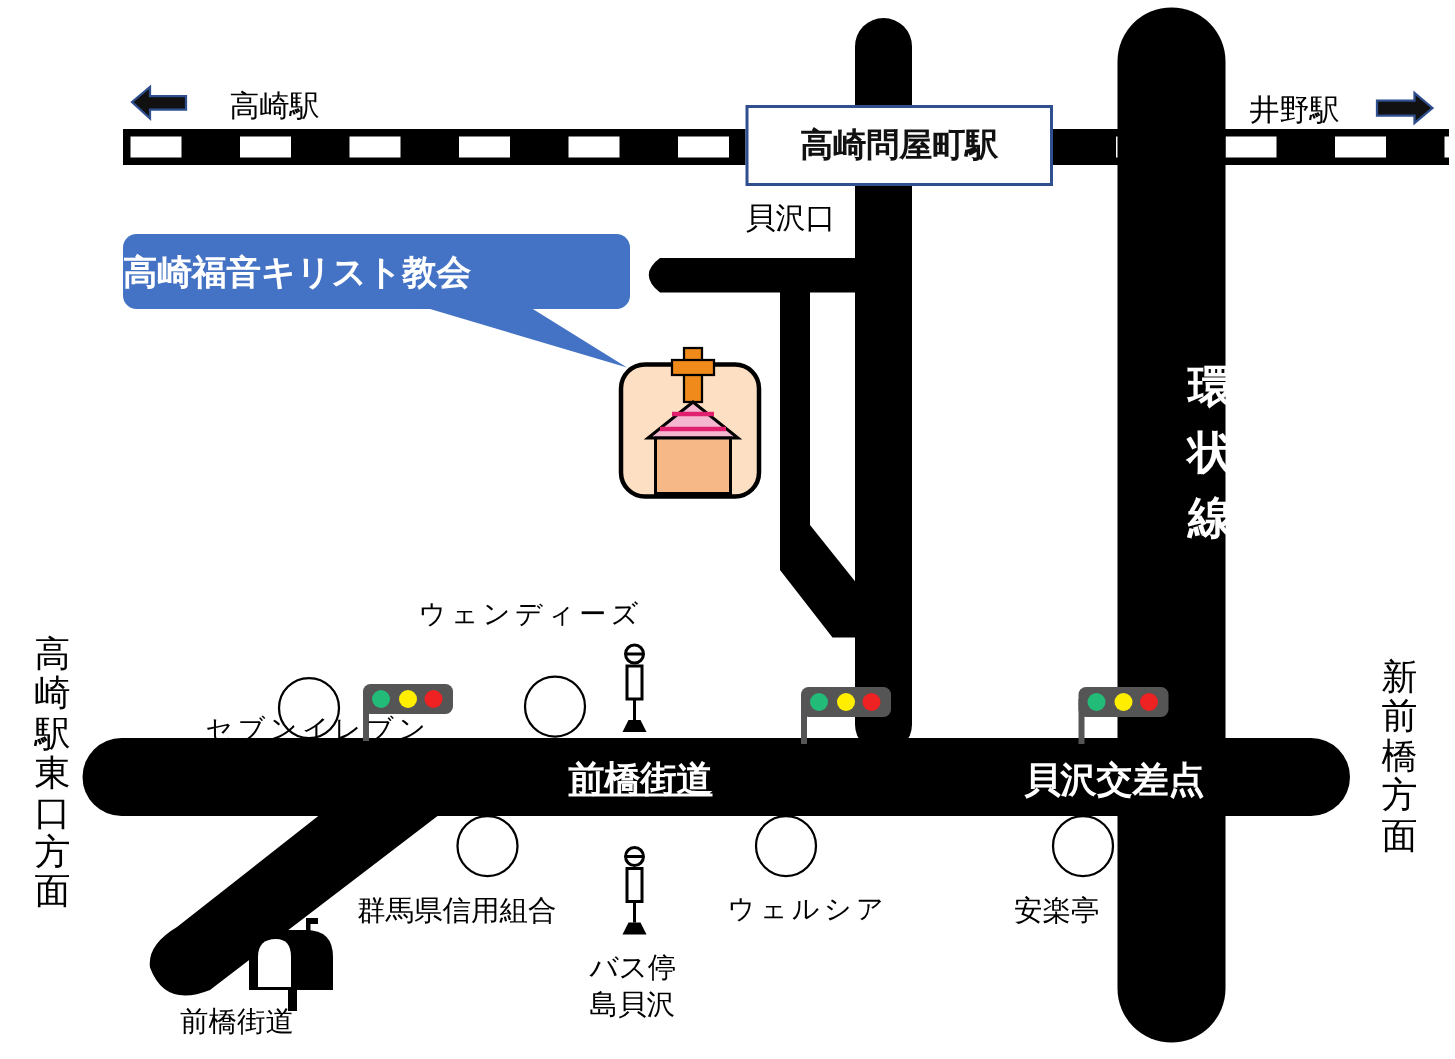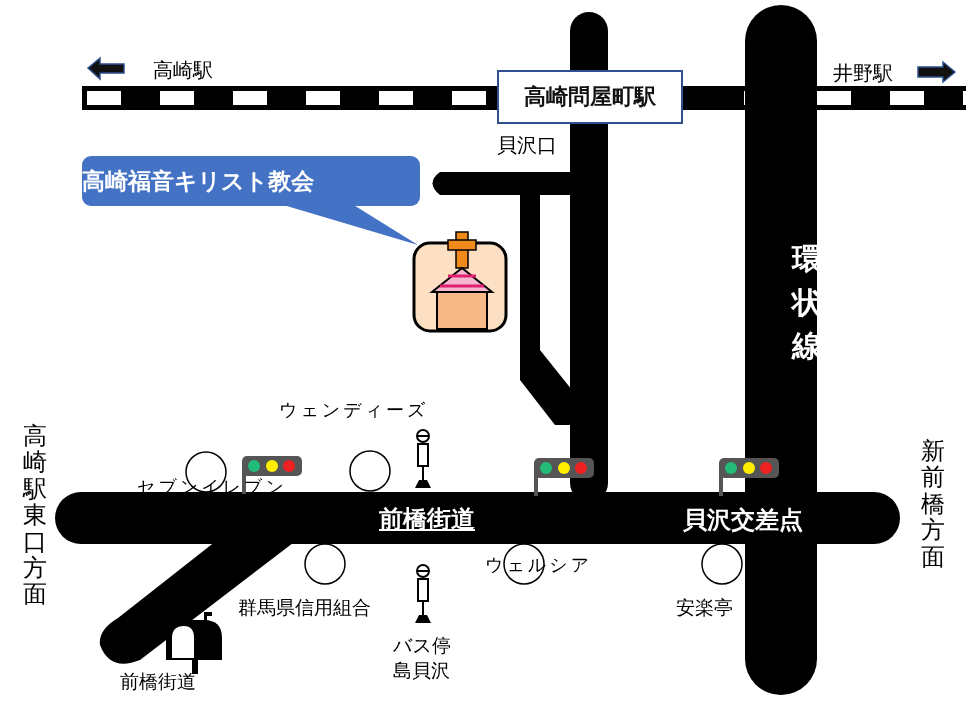--- a/index.html
+++ b/index.html
@@ -3,21 +3,21 @@
 <meta charset="utf-8">
 <style>
   html, body { margin: 0; padding: 0; background: #ffffff; }
   body { width: 970px; height: 706px; position: relative; overflow: hidden;
          font-family: "DejaVu Sans", "Liberation Sans", sans-serif; }
   #map { position: absolute; left: 0; top: 0; }
   .lbl { position: absolute; color: #000; font-size: 20px; white-space: nowrap; line-height: 1; }
   .vlbl { position: absolute; color: #000; font-size: 24px; line-height: 1.1; width: 30px; text-align: center; }
   .road-lbl { position: absolute; color: #fff; font-size: 24px; font-weight: bold; white-space: nowrap; line-height: 1; }
   .vroad-lbl { position: absolute; color: #fff; font-size: 30px; font-weight: bold; width: 40px; text-align: center; line-height: 1.45; }
-  .station-box { position: absolute; left: 497px; top: 70px; width: 186px; height: 54px; background: #fff;
+  .station-box { position: absolute; left: 497px; top: 70px; width: 205px; height: 54px; background: #fff;
                  border: 2px solid #2f4f8f; box-sizing: border-box; display: flex; align-items: center; justify-content: center;
                  font-size: 22px; font-weight: bold; color: #111; }
   .callout-text { position: absolute; left: 82px; top: 156px; width: 338px; height: 50px; display: flex; align-items: center;
                   justify-content: flex-start; color: #fff; font-size: 23px; font-weight: bold; }
 </style>
 </head>
 <body>
 
 <svg id="map" width="970" height="706" viewBox="0 0 970 706">
 
@@ -138,17 +138,17 @@
 <div class="vroad-lbl" style="left:787px; top:237px;">環状線</div>
 <div class="road-lbl" style="left:379px; top:507px;text-decoration:underline;">前橋街道</div>
 <div class="road-lbl" style="left:683px; top:508px;">貝沢交差点</div>
 
 <div class="vlbl" style="left:20px; top:423px;">高崎駅東口方面</div>
 <div class="vlbl" style="left:918px; top:438px;">新前橋方面</div>
 
 <div class="lbl" style="left:137px; top:430px; font-size:18px; letter-spacing:3px;margin-top:48px;">セブンイレブン</div>
 <div class="lbl" style="left:279px; top:401px; font-size:18px; letter-spacing:3px;">ウェンディーズ</div>
 <div class="lbl" style="left:238px; top:598px; font-size:19px;">群馬県信用組合</div>
-<div class="lbl" style="left:485px; top:556px; font-size:18px; letter-spacing:3px;">ウェルシア</div>
+<div class="lbl" style="left:485px; top:598px; font-size:18px; letter-spacing:3px;">ウェルシア</div>
 <div class="lbl" style="left:676px; top:598px; font-size:19px;">安楽亭</div>
 <div class="lbl" style="left:120px; top:672px; font-size:19px;">前橋街道</div>
 <div class="lbl" style="left:393px; top:636px; font-size:19px;">バス停</div>
 <div class="lbl" style="left:393px; top:661px; font-size:19px;">島貝沢</div>
 
 </body></html>

